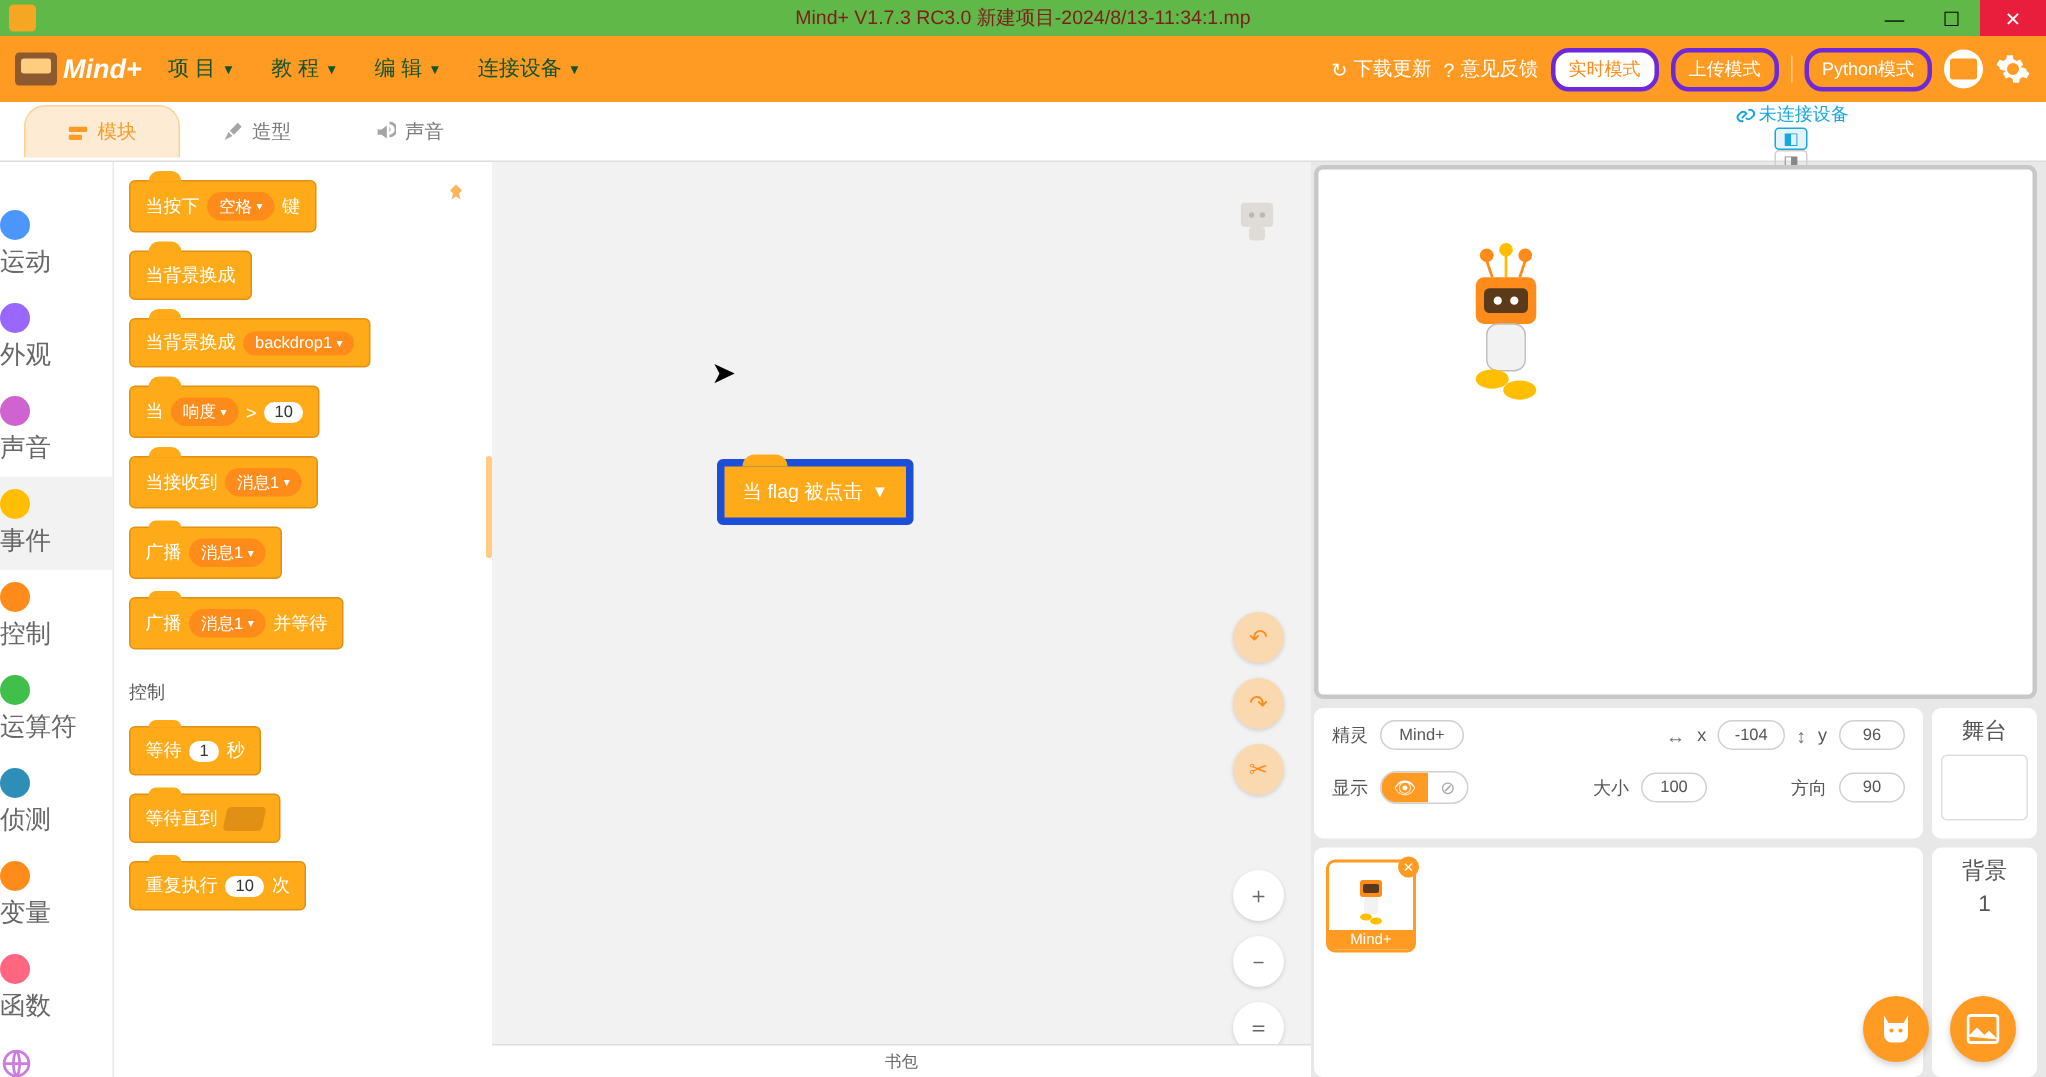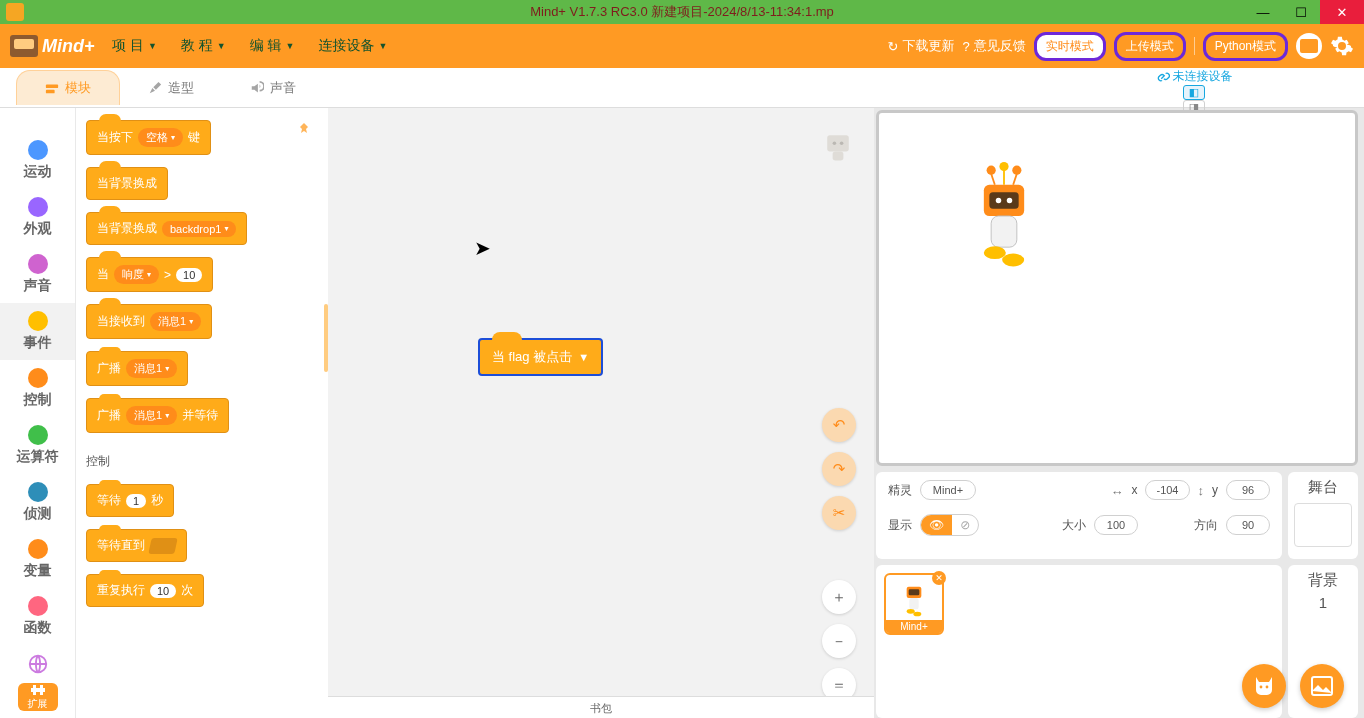--- a/index.html
+++ b/index.html
@@ -40,21 +40,21 @@
 .device-status { color: #17a7e0; font-size: 12px; margin: 0 8px; display: flex; align-items: center; gap: 3px; }
 .viewbtn { width: 22px; height: 22px; border: 1px solid #d0d0d0; border-radius: 3px; margin: 0 1px; cursor: pointer; display: flex; align-items: center; justify-content: center; font-size: 11px; color: #888; }
 .viewbtn.active { background: #e6f3fb; border-color: #17a7e0; color: #17a7e0; }
 
 
 .main { display: flex; height: 610px; }
 
 
 .cat-sidebar { width: 76px; background: #fff; border-right: 1px solid #e9e9e9; display: flex; flex-direction: column; align-items: center; padding-top: 10px; }
 .cat-search { width: 20px; height: 20px; color: #ffb55a; margin-bottom: 14px; cursor: pointer; }
-.cat-item { display: flex; flex-direction: column; align-items: center; padding: 8px 0; width: 100%; cursor: pointer; font-size: 14px; color: #666; font-weight: bold; }
+.cat-item { display: flex; flex-direction: column; align-items: flex-start; padding: 8px 0; width: 100%; cursor: pointer; font-size: 17px; color: #666; }
 .cat-item.active { background: #f2f2f2; }
 .cat-dot { width: 20px; height: 20px; border-radius: 50%; margin-bottom: 3px; }
 .cat-globe { width: 22px; height: 22px; color: #cc7be0; }
 .ext-btn { width: 40px; height: 40px; background: #ff9a23; border-radius: 6px; color: #fff; display: flex; flex-direction: column; align-items: center; justify-content: center; font-size: 10px; cursor: pointer; margin-top: auto; margin-bottom: 8px; }
 
 
 .palette { width: 252px; background: #fff; position: relative; overflow: hidden; }
 .palette-scroll { position: absolute; right: 0; top: 196px; width: 4px; height: 68px; background: #ffcc80; border-radius: 2px; }
 .pin-icon { position: absolute; right: 16px; top: 14px; width: 16px; height: 16px; color: #ffb55a; cursor: pointer; }
 .blocks-list { padding: 12px 10px; display: flex; flex-direction: column; gap: 12px; }
@@ -62,21 +62,21 @@
 .block { background: #ffab19; color: #fff; font-size: 12px; padding: 7px 10px; border-radius: 4px 4px 4px 4px; display: inline-flex; align-items: center; gap: 5px; position: relative; width: fit-content; cursor: grab; border: 1px solid #e09015; }
 .block::before { content: ""; position: absolute; top: -5px; left: 12px; width: 22px; height: 5px; background: #ffab19; border-radius: 6px 6px 0 0; }
 .block.hat::before { border-radius: 12px 12px 0 0; height: 7px; top: -7px; }
 .block-field { background: #ff8c1a; padding: 2px 8px; border-radius: 10px; font-size: 11px; display: inline-flex; align-items: center; gap: 3px; }
 .block-num { background: #fff; color: #333; padding: 1px 7px; border-radius: 9px; font-size: 11px; }
 .block .caret { font-size: 8px; }
 
 
 .workspace { flex: 1; background: #f2f2f2; position: relative; }
 .ws-sprite-icon { position: absolute; top: 20px; right: 18px; width: 36px; height: 36px; opacity: 0.45; }
-.ws-block { position: absolute; top: 198px; left: 150px; background: #ffab19; color: #fff; font-size: 13px; padding: 8px 12px; border-radius: 4px; display: flex; align-items: center; gap: 6px; border: 2px solid #1d4ed8; cursor: grab; margin-top: 32px; }
+.ws-block { position: absolute; top: 198px; left: 150px; background: #ffab19; color: #fff; font-size: 13px; padding: 8px 12px; border-radius: 4px; display: flex; align-items: center; gap: 6px; border: 5px solid #1d4ed8; cursor: grab; }
 .ws-block::before { content: ""; position: absolute; top: -8px; left: 12px; width: 30px; height: 8px; background: #ffab19; border-radius: 14px 14px 0 0; }
 .ws-cursor { position: absolute; top: 128px; left: 146px; font-size: 20px; color: #000; }
 .ws-controls { position: absolute; right: 18px; bottom: 16px; display: flex; flex-direction: column; gap: 10px; }
 .ws-top-controls { position: absolute; right: 18px; top: 300px; display: flex; flex-direction: column; gap: 10px; }
 .circ-btn { width: 34px; height: 34px; background: #fff; border-radius: 50%; display: flex; align-items: center; justify-content: center; color: #666; font-size: 15px; cursor: pointer; box-shadow: 0 1px 3px rgba(0,0,0,0.15); }
 .circ-btn.orange { background: #fbd9b0; color: #ff8c1a; }
 .backpack-bar { position: absolute; bottom: 0; left: 0; right: 0; height: 22px; background: #fff; border-top: 1px solid #ddd; text-align: center; font-size: 11px; color: #666; line-height: 22px; }
 
 
 .right-col { width: 490px; display: flex; flex-direction: column; gap: 6px; padding: 2px 6px 0 2px; }

